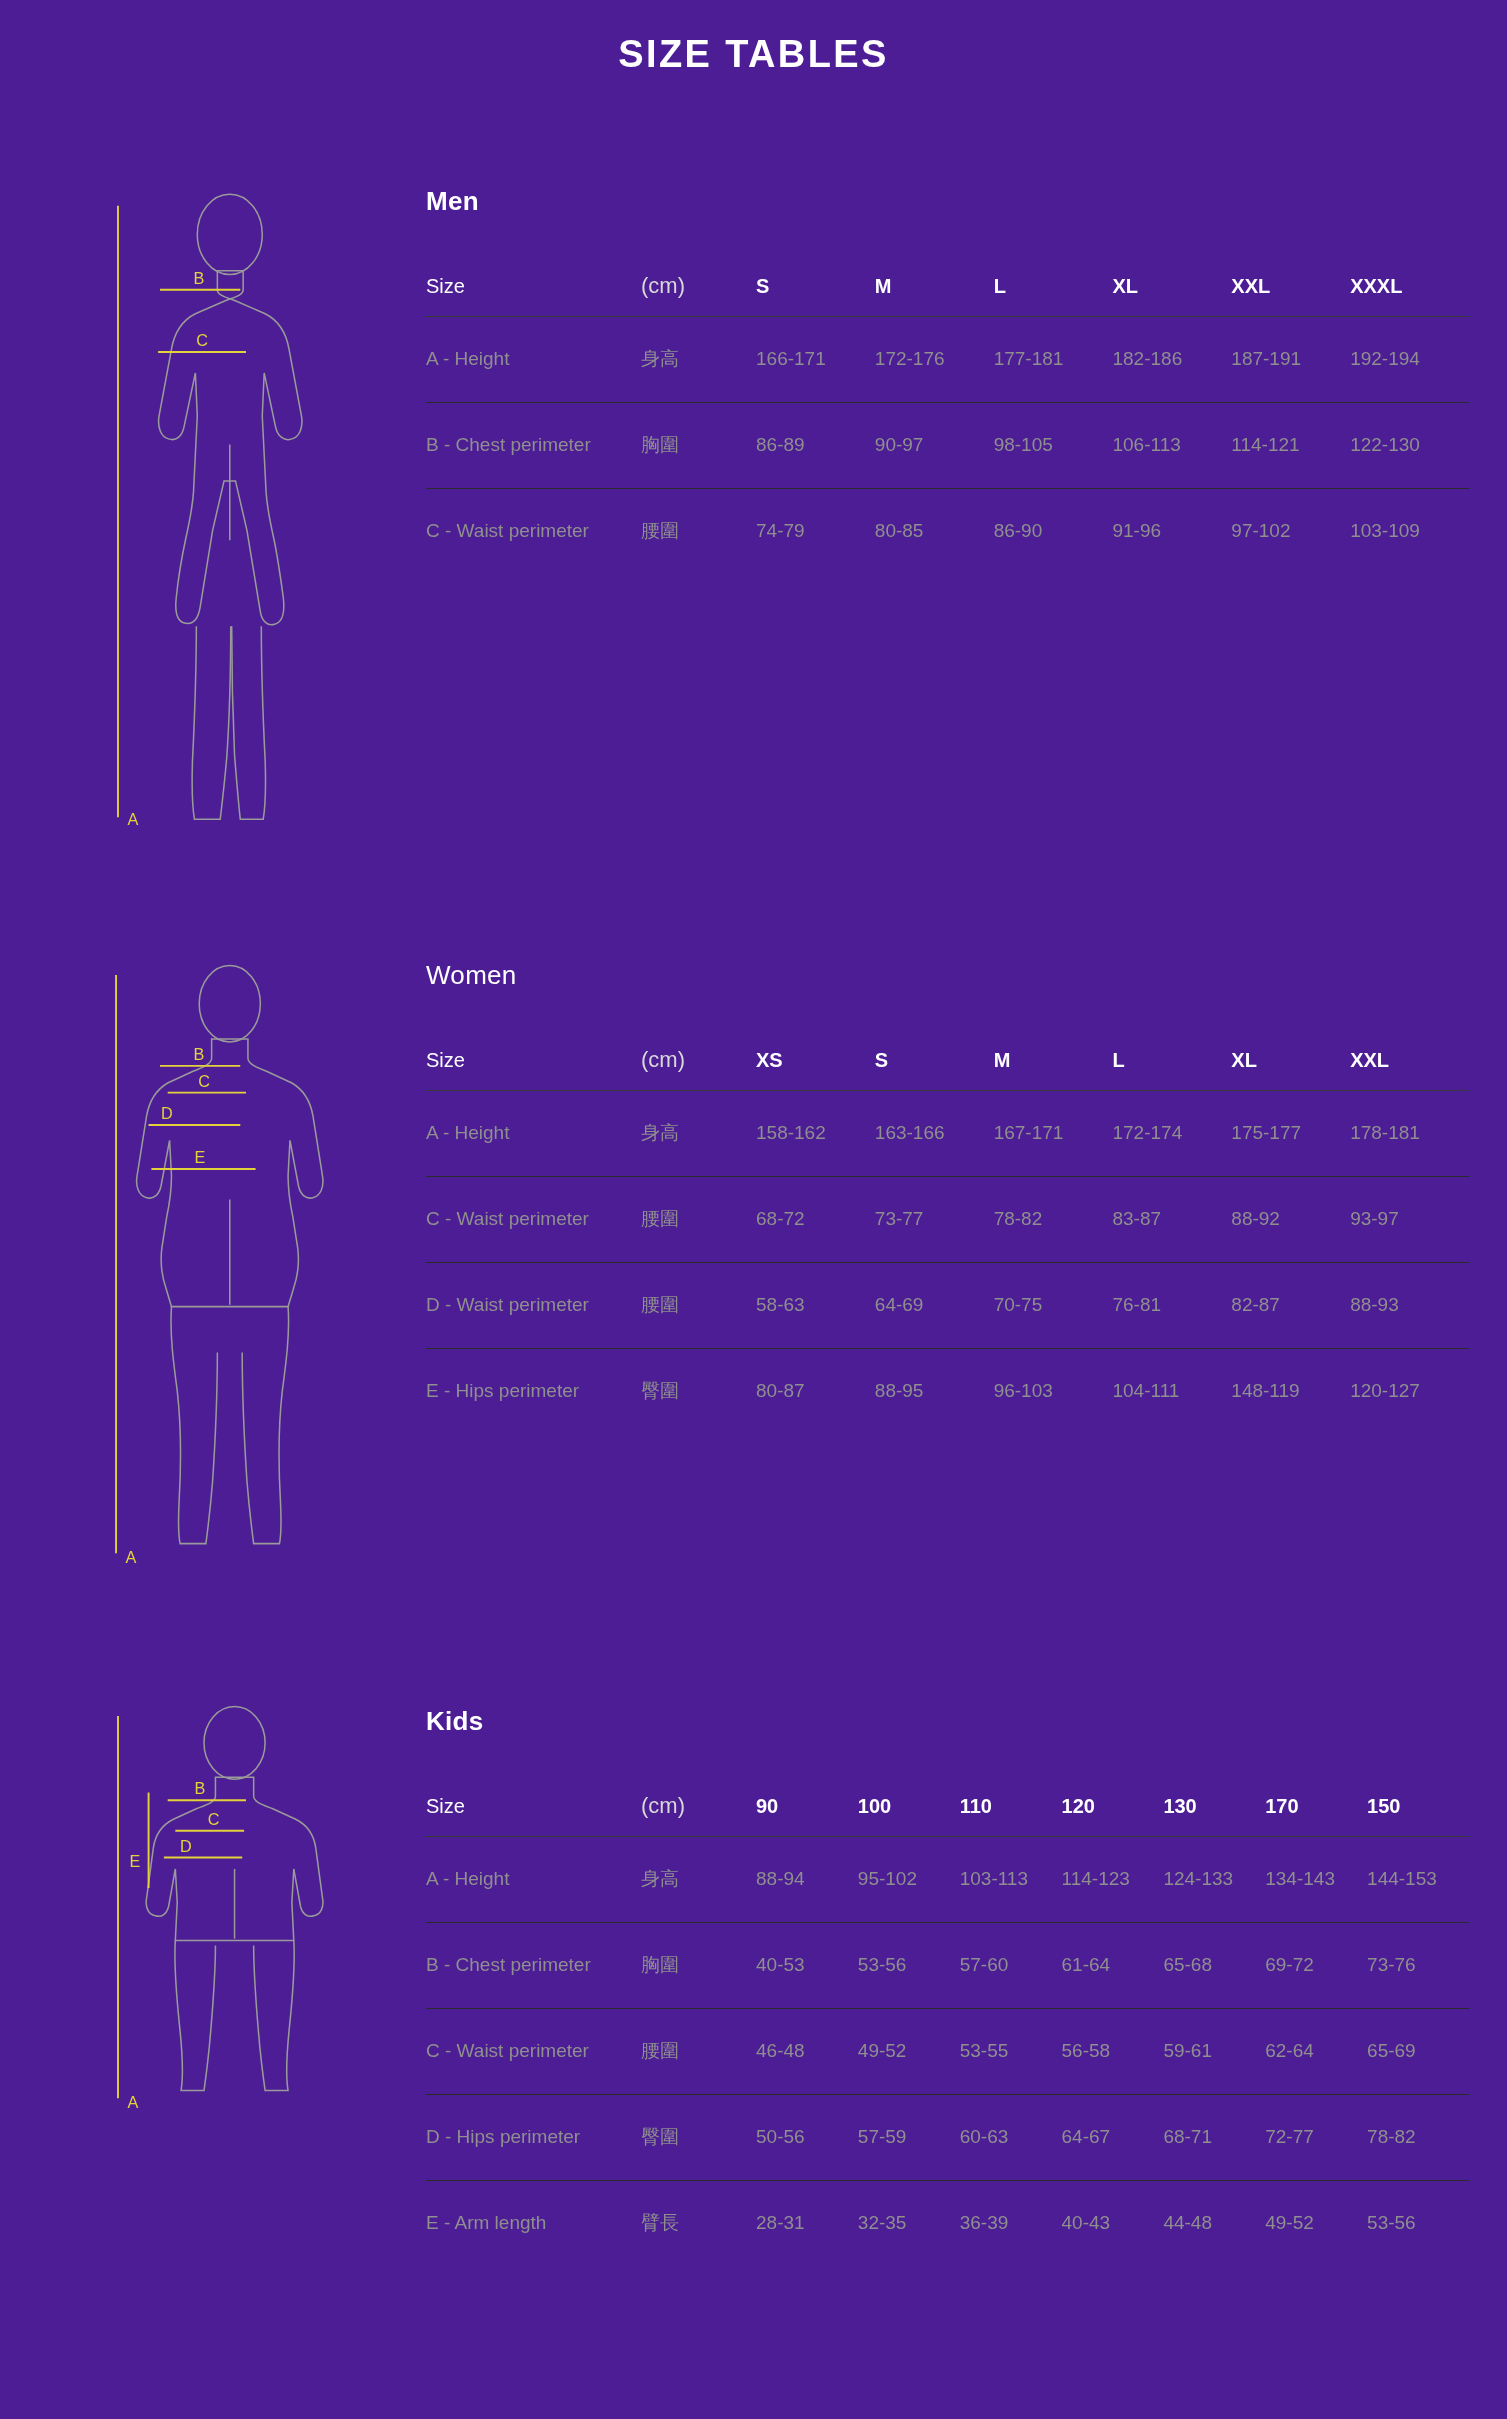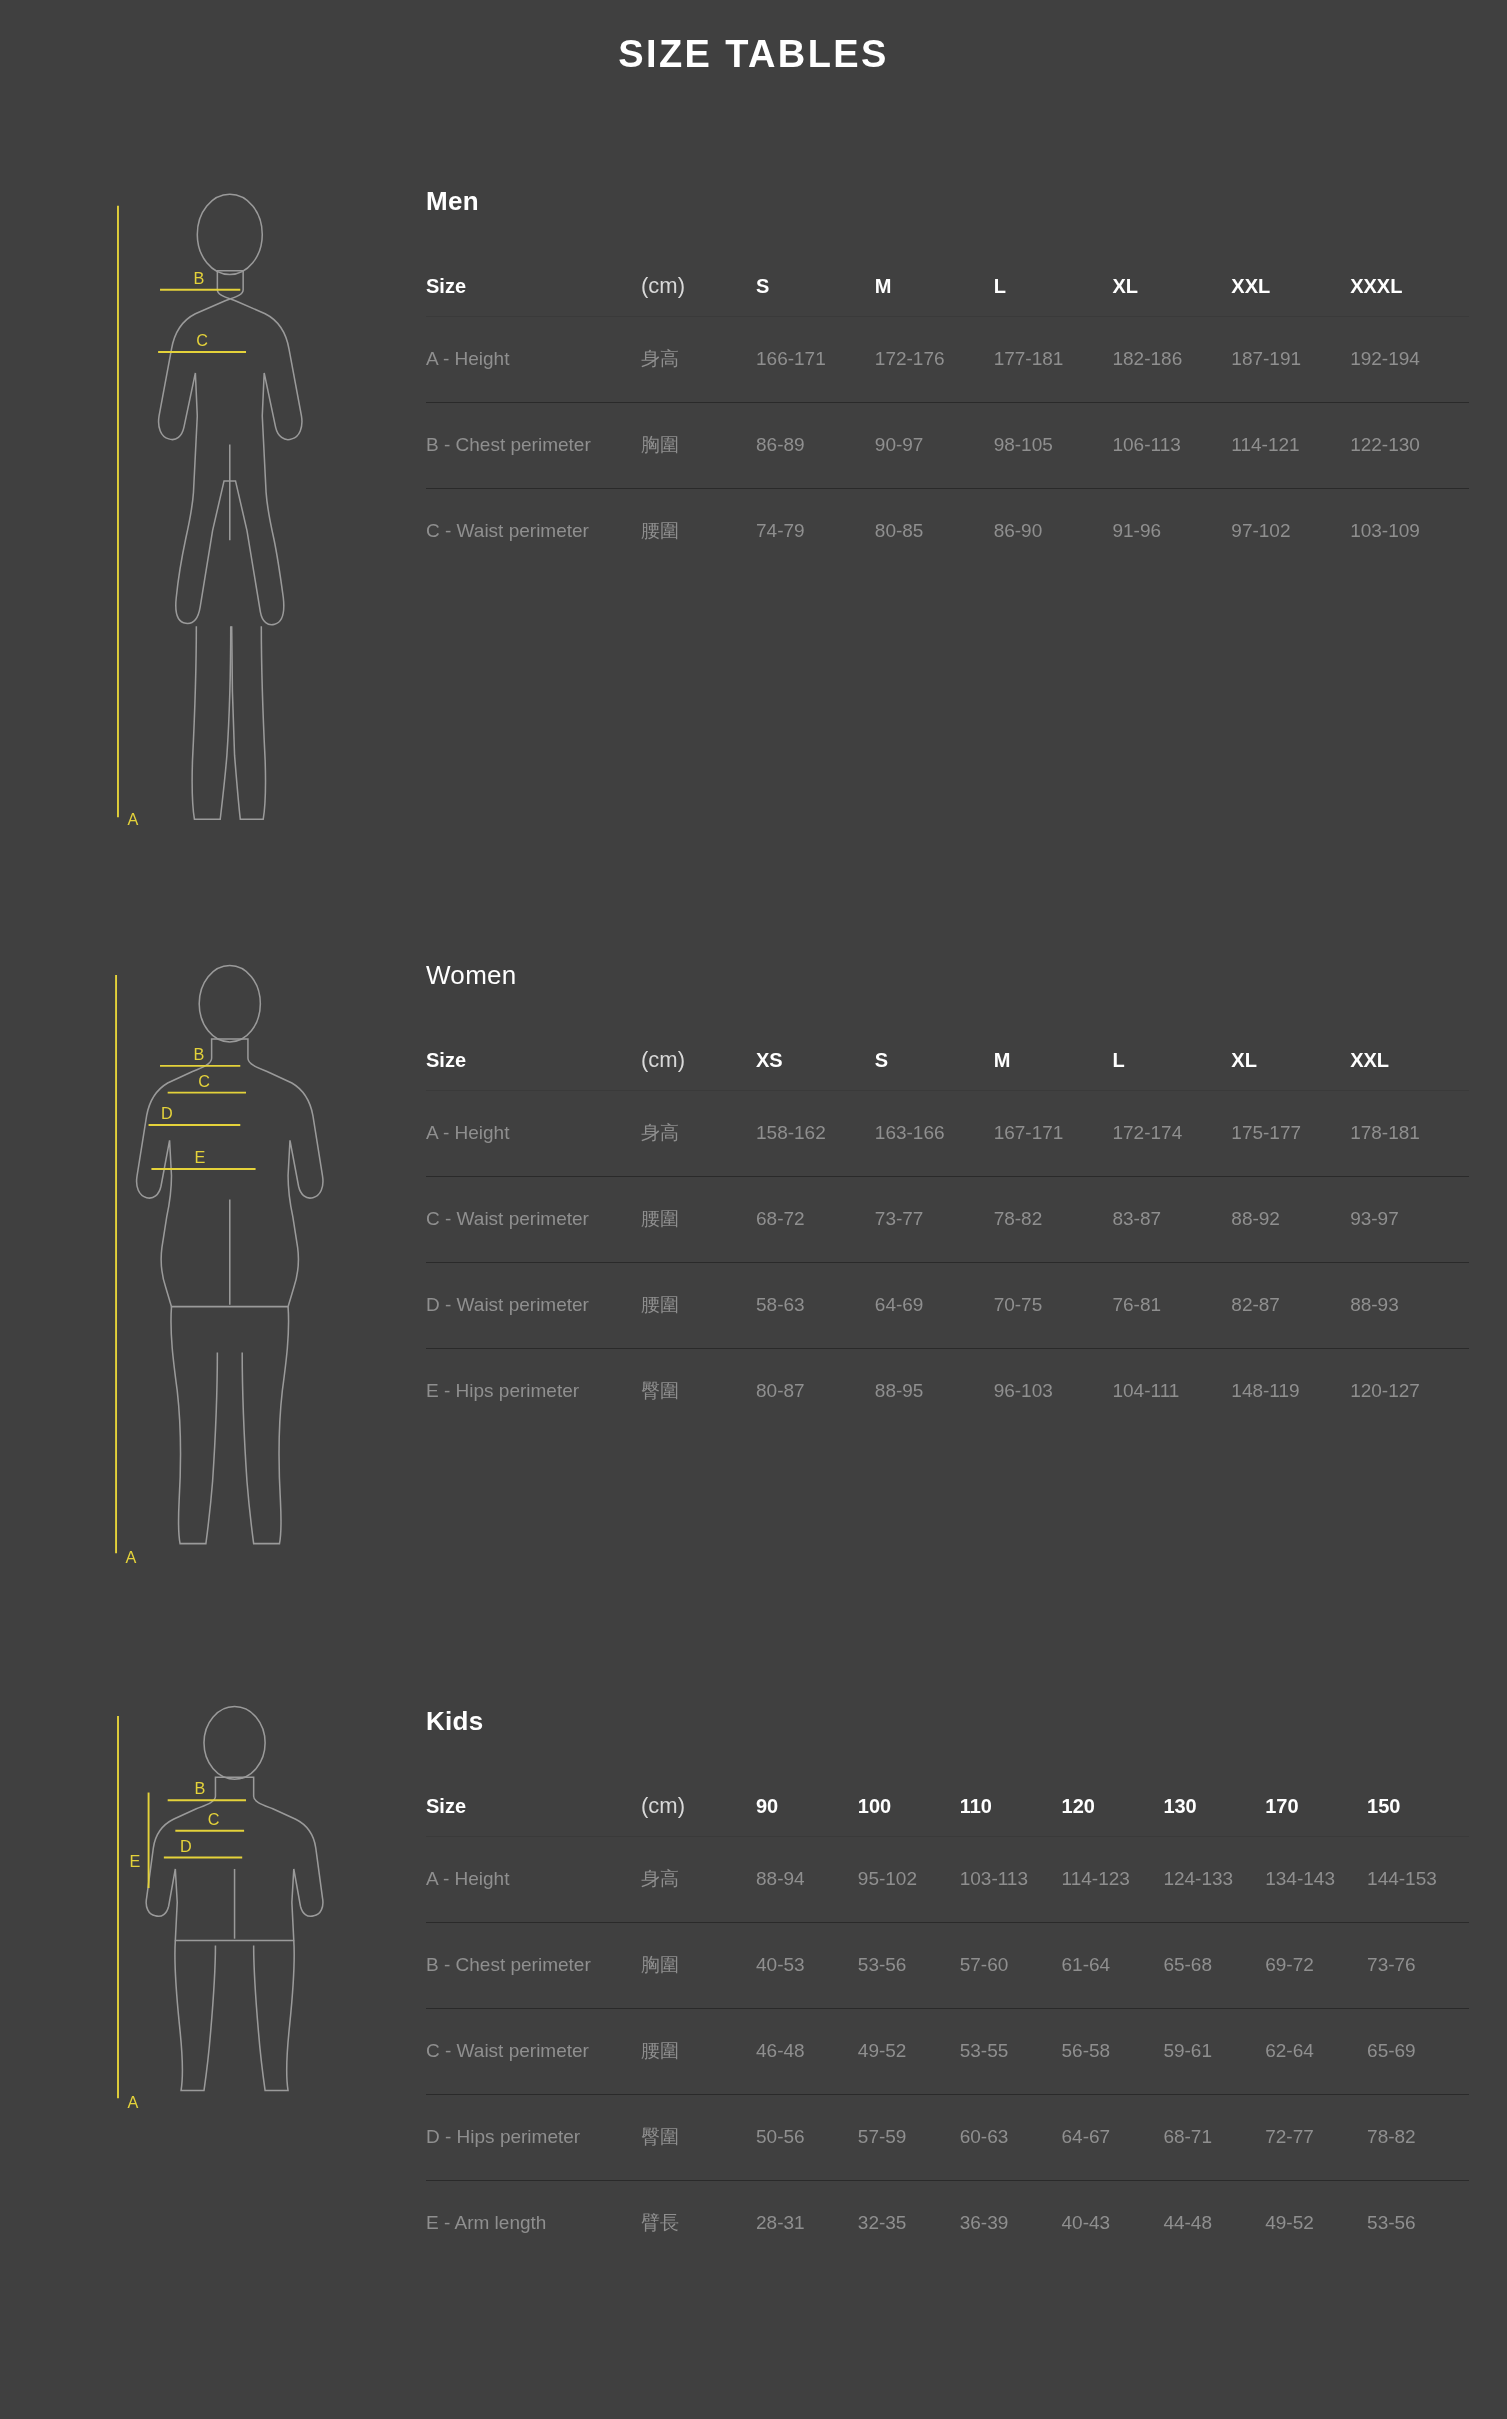--- a/index.html
+++ b/index.html
@@ -10,21 +10,21 @@
     width: 1507px;
   }
   body {
     font-family: "Liberation Sans", sans-serif;
     color: #ffffff;
     -webkit-font-smoothing: antialiased;
   }
   .page {
     width: 1507px;
     min-height: 2419px;
-    background: #404040;
+    background: #4c1d95;
     position: relative;
     padding: 0;
   }
   .page-title {
     text-align: center;
     font-size: 38px;
     font-weight: bold;
     letter-spacing: 2.4px;
     color: #ffffff;
     padding-top: 33px;
@@ -77,21 +77,21 @@
     font-weight: normal;
     color: #8f8f8f;
   }
   table.size-table thead th {
     height: 59px;
     color: #ffffff;
     font-weight: bold;
     font-size: 20px;
     border-bottom: 1px solid #3a3a3a;
   }
-  table.size-table thead th.hdr-size { font-weight: bold; }
+  table.size-table thead th.hdr-size { font-weight: normal; }
   table.size-table thead th.hdr-unit { font-weight: normal; color: #d8d8d8; font-size: 22px;}
   table.size-table tbody tr:last-child td { border-bottom: none; }
   td.rowlabel {
     color: #ffffff;
     font-weight: bold;
     font-size: 19px;
     white-space: nowrap;
   }
   td.rowcn {
     color: #ffffff;

